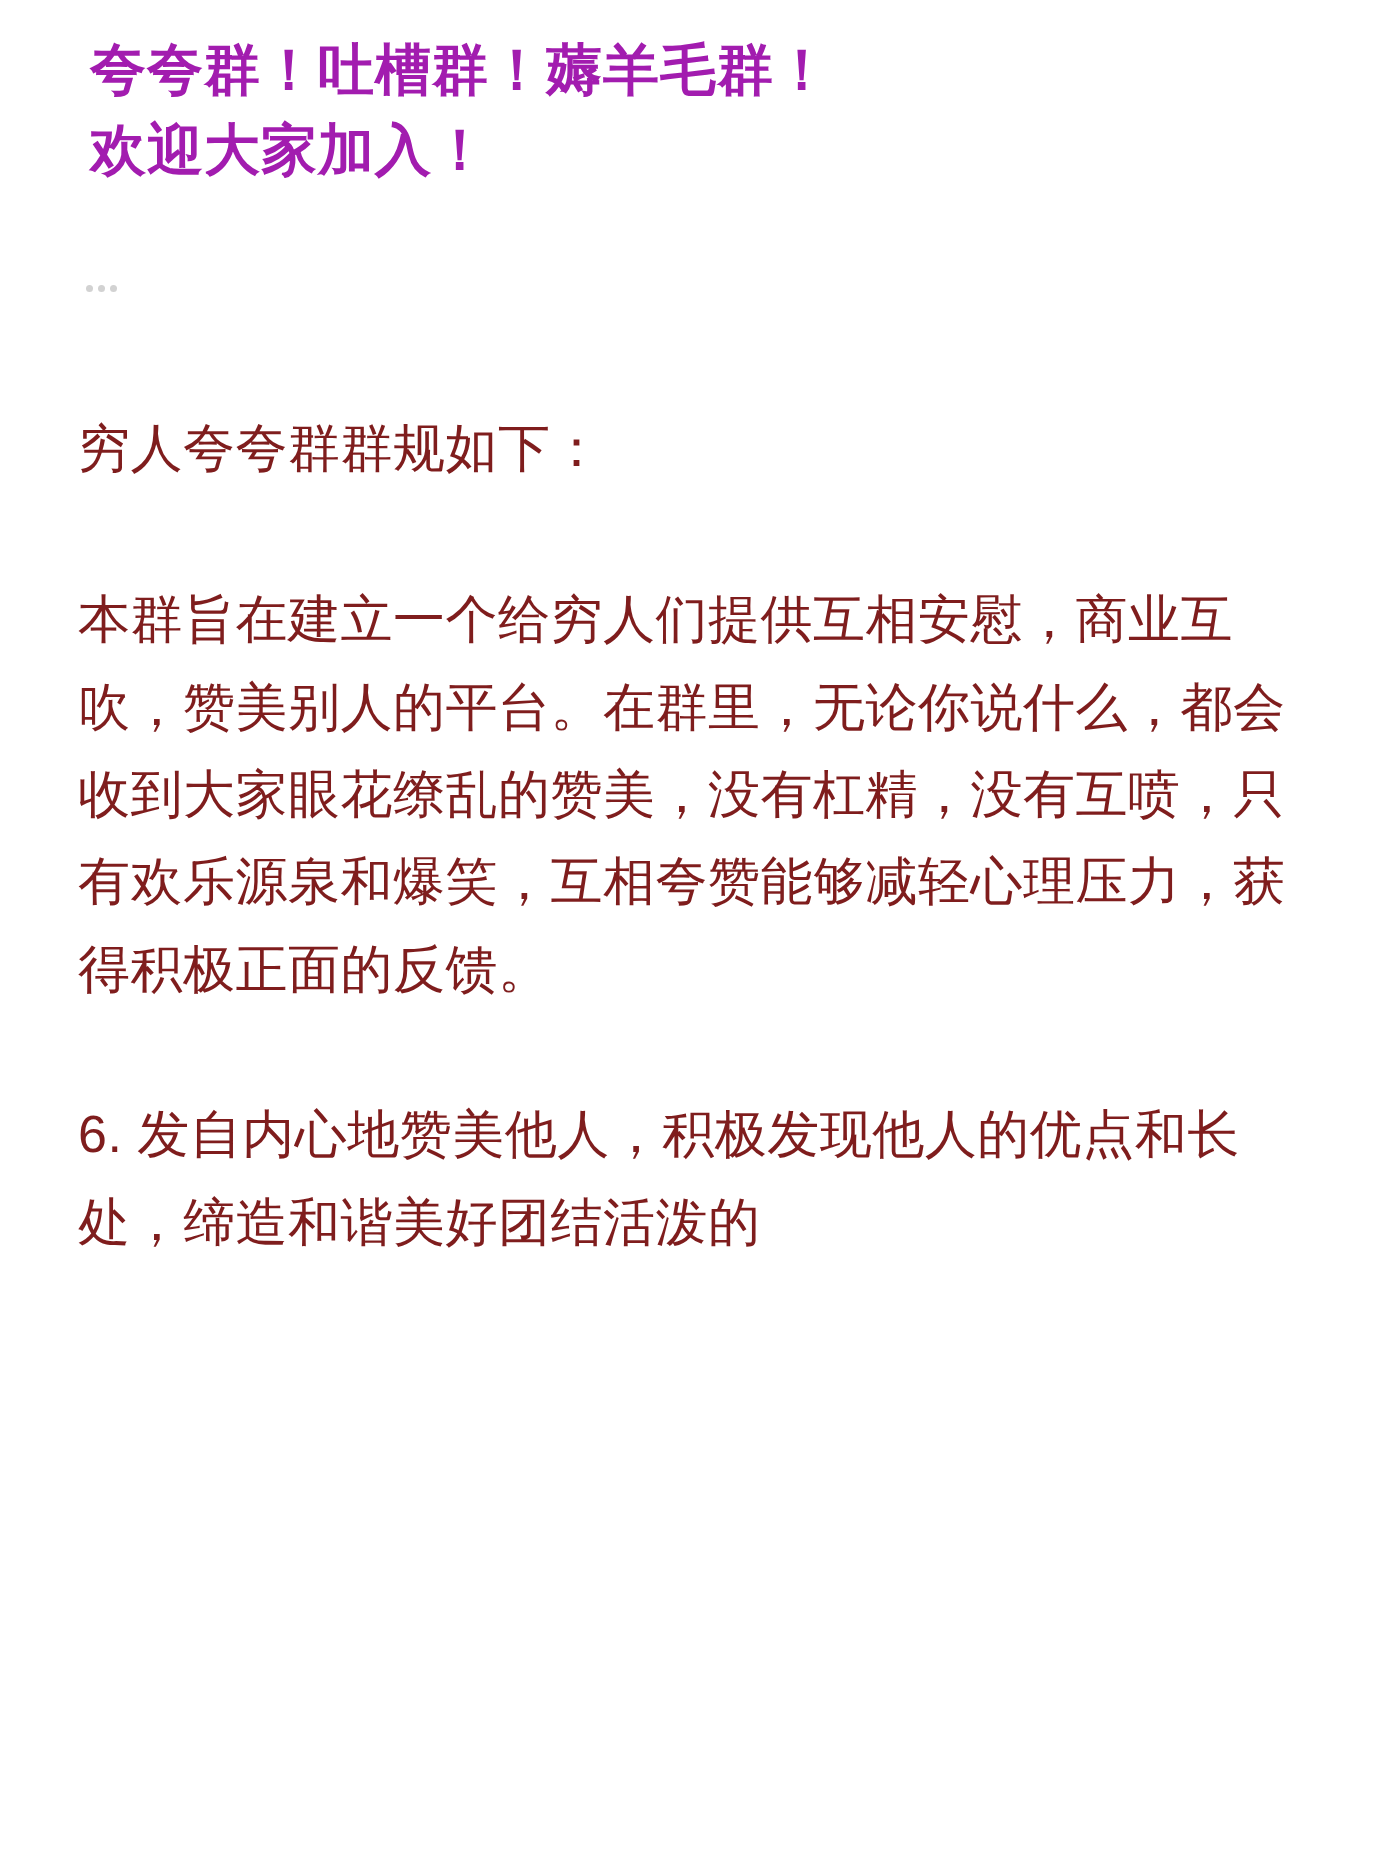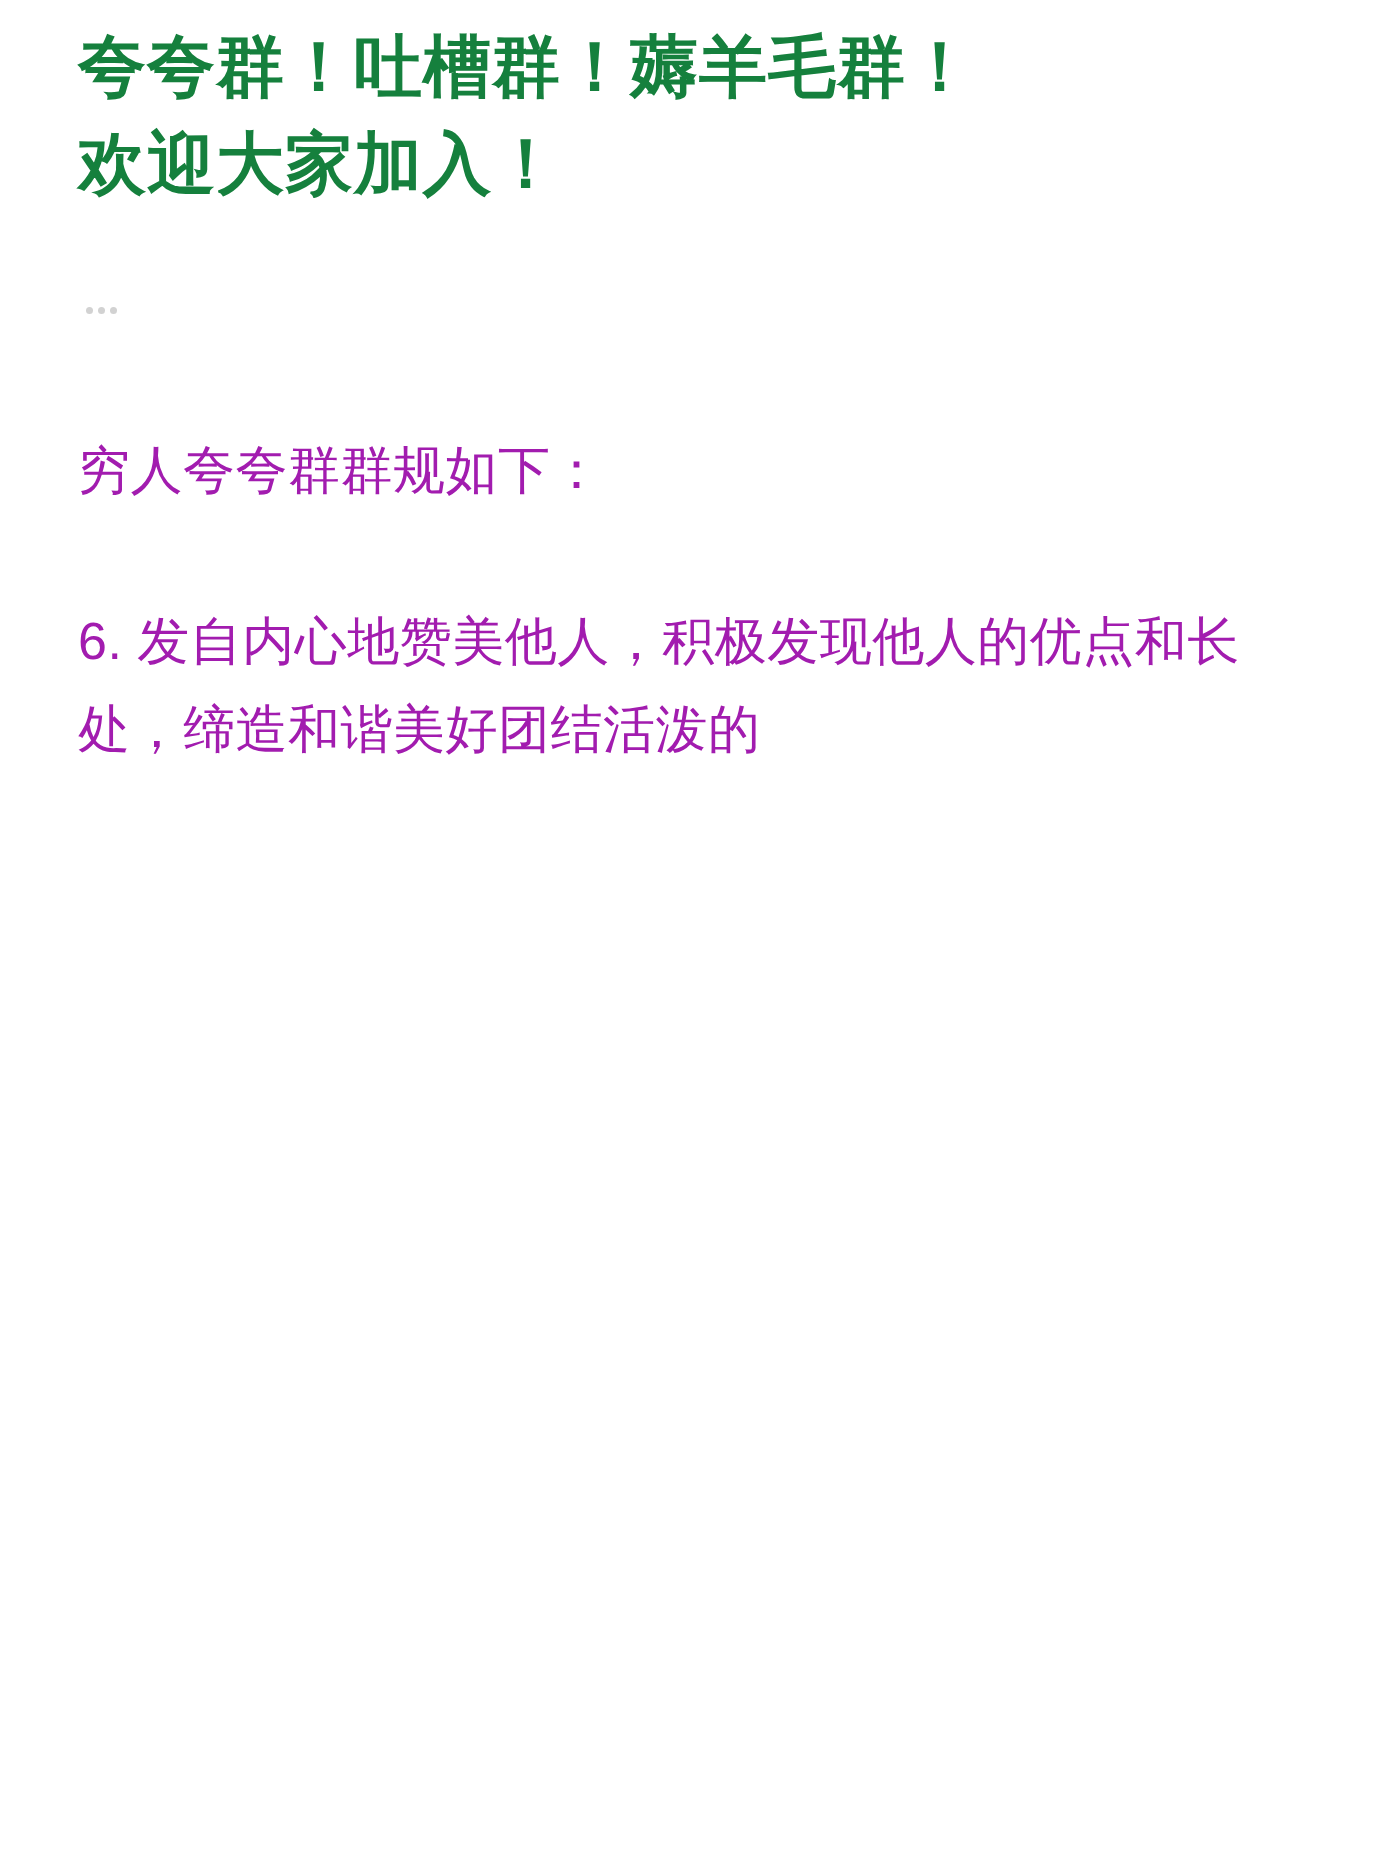--- a/index.html
+++ b/index.html
@@ -18,26 +18,26 @@
     position: absolute;
     top: 0;
     left: 0;
     width: 1400px;
     height: 1860px;
     background: #ffffff;
     box-sizing: border-box;
     padding: 18px 90px 0 78px;
   }
   .article-title {
-    font-size: 68px;
+    font-size: 56px;
     line-height: 1.42;
     font-weight: bold;
-    color: #15803d;
+    color: #a21caf;
     letter-spacing: 1px;
-    margin: 0;
+    margin: 12px;
     padding: 0;
     white-space: pre-line;
   }
   .meta-row {
     display: flex;
     align-items: center;
     margin-top: 64px;
     height: 56px;
   }
   .meta-avatar {
@@ -68,21 +68,21 @@
     letter-spacing: 1.5px;
     font-weight: normal;
     white-space: nowrap;
   }
   .body-block {
     margin-top: 96px;
   }
   p.para {
     font-size: 52px;
     line-height: 1.68;
-    color: #a21caf;
+    color: #7f1d1d;
     margin: 0 0 78px 0;
     letter-spacing: 0.5px;
     text-align: left;
   }
   p.para:last-child {
     margin-bottom: 0;
   }
   p.para.tight {
     margin-bottom: 84px;
   }
@@ -94,16 +94,17 @@
 
   <h1 class="article-title">夸夸群！吐槽群！薅羊毛群！
 欢迎大家加入！</h1>
 
   <div class="meta-row">
     <span class="meta-avatar"></span>
   </div>
 
   <div class="body-block">
     <p class="para tight">穷人夸夸群群规如下：</p>
+    <p class="para">本群旨在建立一个给穷人们提供互相安慰，商业互吹，赞美别人的平台。在群里，无论你说什么，都会收到大家眼花缭乱的赞美，没有杠精，没有互喷，只有欢乐源泉和爆笑，互相夸赞能够减轻心理压力，获得积极正面的反馈。</p>
     <p class="para">6. 发自内心地赞美他人，积极发现他人的优点和长处，缔造和谐美好团结活泼的</p>
   </div>
 
 </div>
 
 </body></html>

